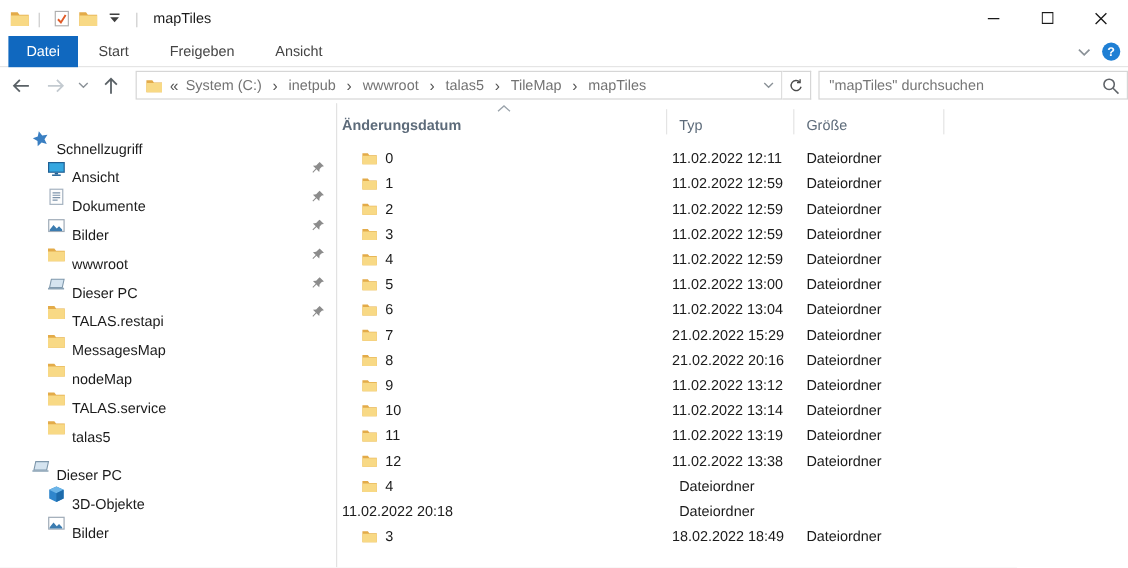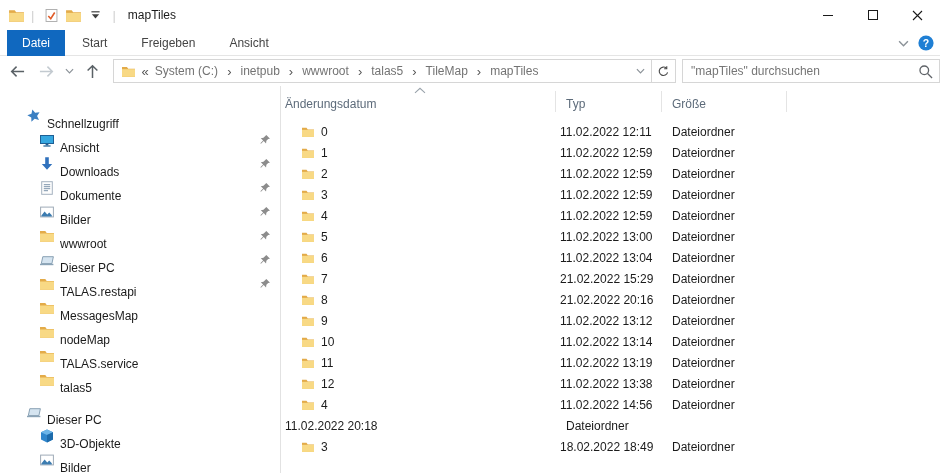--- a/index.html
+++ b/index.html
@@ -58,21 +58,21 @@
   .sb-gap{ height:8px; }
   .sb-ic{ display:inline-flex; width:16px; height:16px; margin-right:5px; flex:none; }
   .sb-label{ color:#1b1b1b;margin-top:16px; }
   .sb-pin{ position:absolute; right:9px; top:6px; width:12px; height:12px; }
 
   .main{ position:relative; flex:1; height:100%; }
   .lgrid{ display:grid; grid-template-columns:275px 106px 125px 85px 1fr; }
   .lheader{ height:28px; }
   .hcell{ position:relative; display:flex; align-items:center; padding-top:7px; color:#5d6b7a; }
   .hcell .hsep{ position:absolute; right:0; top:5px; width:1px; height:21px; background:#e4e4e4; }
-  .hc-0{ padding-left:18px; } .hc-1{ padding-left:4px; } .hc-2{ padding-left:10px; } .hc-3{ padding-left:10px; }
+  .hc-0{ padding-left:18px; } .hc-1{ padding-left:4px;font-weight:bold; } .hc-2{ padding-left:10px; } .hc-3{ padding-left:10px; }
   .sortcaret{ position:absolute; left:133px; top:1px; width:12px; height:7px; }
   .rows{ margin-top:7px; }
   .frow{ height:21px; }
   .fcell{ display:flex; align-items:center; overflow:hidden; white-space:nowrap; }
   .fc-name{ padding-left:20px; gap:6px; }
   .fc-name .f-ic{ display:inline-flex; width:14px; height:12px; flex:none; }
   .fc-date{ padding-left:4px; } .fc-type{ padding-left:10px; } .fc-size{ padding-left:10px; }
   svg{ display:block; width:100%; height:100%; }
 </style>
 </head>
@@ -262,33 +262,20 @@
           <span class="sb-label">Ansicht</span>
           <span class="sb-pin">
             <svg viewBox="0 0 14 14">
               <path d="M8.6 1.2l4.2 4.2-2.1.4-2.1 2.1-.4 3.1-2.7-2.7-3.2 3.2-.7-.7 3.2-3.2-2.7-2.7 3.1-.4 2.1-2.1z" fill="#8c8c8c"></path>
             </svg>
           </span>
         </div>
         <div class="sb-row sb-item">
           <span class="sb-ic">
             <svg viewBox="0 0 16 16">
-              <path d="M6.2 1.2h3.6V8h3.4L8 13.8 2.8 8h3.4z" fill="#3071bc"></path>
-            </svg>
-          </span>
-          <span class="sb-label">Downloads</span>
-          <span class="sb-pin">
-            <svg viewBox="0 0 14 14">
-              <path d="M8.6 1.2l4.2 4.2-2.1.4-2.1 2.1-.4 3.1-2.7-2.7-3.2 3.2-.7-.7 3.2-3.2-2.7-2.7 3.1-.4 2.1-2.1z" fill="#8c8c8c"></path>
-            </svg>
-          </span>
-        </div>
-        <div class="sb-row sb-item">
-          <span class="sb-ic">
-            <svg viewBox="0 0 16 16">
               <rect x="2.7" y="1.7" width="10.6" height="12.6" fill="#fdfdfd" stroke="#a5b2c0"></rect>
               <path d="M4.8 4.7h6.4M4.8 6.7h6.4M4.8 8.7h6.4M4.8 10.7h4.2" stroke="#7c93aa" fill="none"></path>
             </svg>
           </span>
           <span class="sb-label">Dokumente</span>
           <span class="sb-pin">
             <svg viewBox="0 0 14 14">
               <path d="M8.6 1.2l4.2 4.2-2.1.4-2.1 2.1-.4 3.1-2.7-2.7-3.2 3.2-.7-.7 3.2-3.2-2.7-2.7 3.1-.4 2.1-2.1z" fill="#8c8c8c"></path>
             </svg>
           </span>
@@ -635,21 +622,20 @@
           <div class="frow lgrid">
             <div class="fcell fc-name">
               <span class="f-ic">
                 <svg viewBox="0 0 16 14">
                   <path d="M1 2.1h5.3l1.4 1.9H15v8.8H1z" fill="#e3ab49"></path>
                   <path d="M1 4.5h14v8.3H1z" fill="#f8d985"></path>
                 </svg>
               </span>
               <span>4</span>
             </div>
-            <div class="fcell fc-date">11.02.2022 14:56</div>
             <div class="fcell fc-type">Dateiordner</div>
             <div class="fcell fc-size"></div>
             <div class="fcell"></div>
           </div>
           <div class="frow lgrid">
             <div class="fcell fc-date">11.02.2022 20:18</div>
             <div class="fcell fc-type">Dateiordner</div>
             <div class="fcell fc-size"></div>
             <div class="fcell"></div>
           </div>

